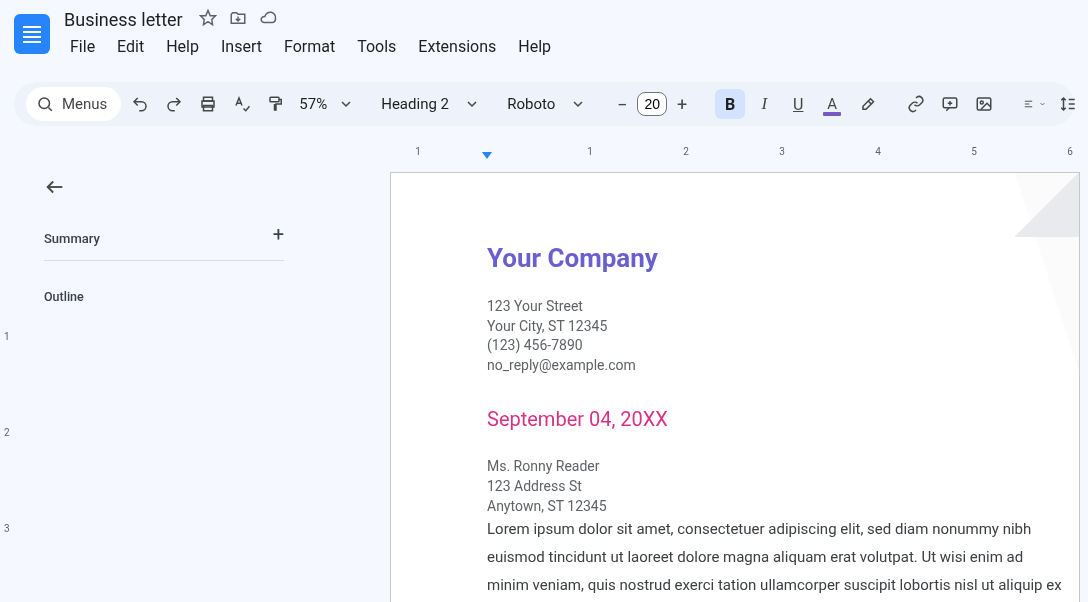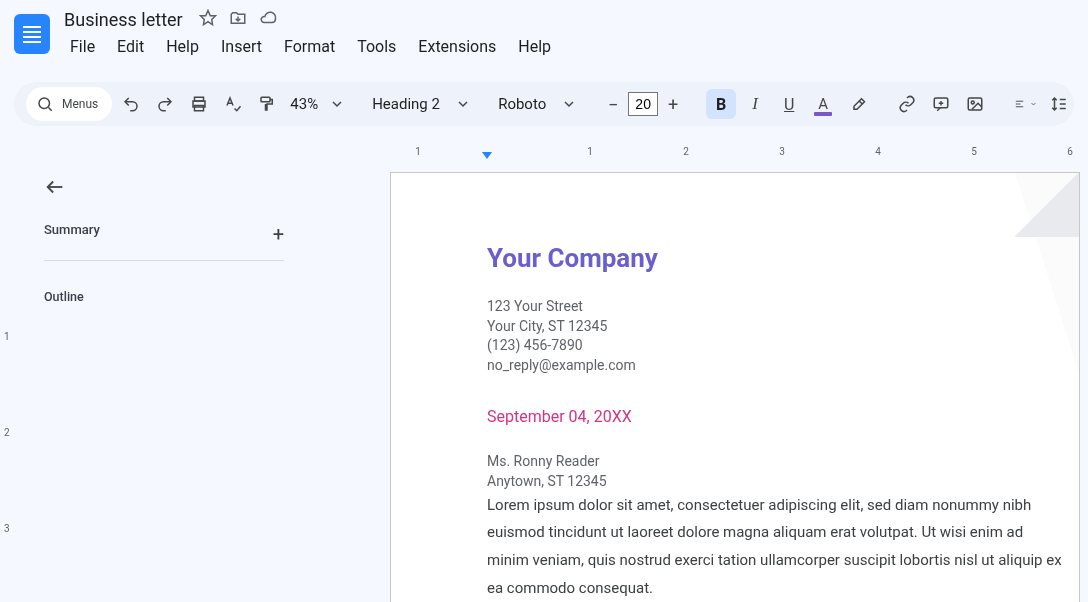--- a/index.html
+++ b/index.html
@@ -15,56 +15,56 @@
   .title-icons { display:flex; gap:12px; color:#5f6368; align-items:center; }
   .title-icons svg { width:18px; height:18px; }
   
   .menu-row { display:flex; gap:2px; padding:0 0 0 0; }
   .menu-item { padding:4px 10px; font-size:16px; color:#1f1f1f; border-radius:4px; cursor:pointer; }
   
   .toolbar { margin:10px 14px 0 14px; background:#eef3fb; border-radius:28px; height:44px; display:flex; align-items:center; padding:0 12px; gap:4px; }
   .tool-btn { height:30px; min-width:30px; border-radius:6px; display:flex; align-items:center; justify-content:center; color:#444746; cursor:pointer; font-size:14px; gap:4px; padding:0 4px;}
   .tool-btn.active { background:#d3e3fd; color:#1f1f1f; }
   .tool-btn svg { width:18px; height:18px; stroke:#444746; }
-  .menus-pill { background:#fff; border-radius:20px; height:34px; display:flex; align-items:center; gap:8px; padding:0 14px 0 10px; color:#444746; font-size:12px;}
+  .menus-pill { background:#fff; border-radius:20px; height:34px; display:flex; align-items:center; gap:8px; padding:0 14px 0 10px; color:#444746; font-size:15px;}
   .menus-pill svg{ width:18px; height:18px; }
   .sep { width:1px; height:22px; background:#c7c7c7; margin:0 6px; }
   .tb-text { font-size:15px; color:#1f1f1f; padding:0 4px;}
   .dropdown-caret { display:inline-flex; align-items:center; color:#444746; cursor:pointer; padding:0 6px;}
   .dropdown-caret svg{ width:10px; height:10px; }
   .font-size-box { display:flex; align-items:center; gap:2px; }
   .fs-btn { width:26px; height:26px; display:flex; align-items:center; justify-content:center; font-size:18px; color:#444746; cursor:pointer; border-radius:4px;}
-  .fs-input { width:30px; height:24px; border:1px solid #747775; border-radius:0; text-align:center; font-size:14px; background:#fff;}
+  .fs-input { width:30px; height:24px; border:1px solid #747775; border-radius:8px; text-align:center; font-size:14px; background:#fff;}
   .text-color-btn, .highlight-btn { position:relative; }
   .text-color-underline { position:absolute; bottom:3px; left:6px; right:6px; height:4px; background:#7b57c2; border-radius:1px;}
   
   .body-area { flex:1; display:flex; position:relative; margin-top:8px; }
   
   .h-ruler { position:absolute; top:0; left:390px; right:0; height:18px; background:#f5f9ff; font-size:10px; color:#5f6368; }
   .h-ruler .tick-label { position:absolute; top:0; transform:translateX(-50%); }
   .h-ruler .indent-marker { position:absolute; top:6px; width:0; height:0; border-left:5px solid transparent; border-right:5px solid transparent; border-top:7px solid #2684fc;}
   
   .v-ruler { position:absolute; top:20px; left:0; width:22px; bottom:0; background:#f5f9ff; font-size:10px; color:#5f6368;}
   .v-ruler .vt-label { position:absolute; left:4px; transform:translateY(-50%); }
   
   .outline-panel { position:absolute; left:28px; top:20px; width:300px; padding:10px 16px; }
   .outline-back { color:#444746; cursor:pointer; margin-bottom:24px; display:inline-flex; }
   .outline-back svg{ width:22px; height:22px; }
-  .sum-row { display:flex; align-items:flex-start; justify-content:space-between; font-size:13px; font-weight:500; color:#3c4043; padding-bottom:14px; border-bottom:1px solid #dadce0; width:240px;}
+  .sum-row { display:flex; align-items:flex-end; justify-content:space-between; font-size:13px; font-weight:500; color:#3c4043; padding-bottom:14px; border-bottom:1px solid #dadce0; width:240px;}
   .sum-row .plus { font-size:20px; color:#3c4043; cursor:pointer; font-weight:400;}
   .outline-label { margin-top:28px; font-size:12.5px; font-weight:500; color:#3c4043; }
   .outline-hint { margin-top:24px; font-size:14px; font-style:italic; color:#5f6368; line-height:1.5; width:240px;}
   
   .page-wrap { position:absolute; top:20px; left:390px; right:0; bottom:0; overflow:hidden; }
   .page { position:absolute; top:6px; left:0; width:690px; min-height:900px; background:#fff; border:1px solid #c7c7c7; padding:70px 96px 40px 96px; }
   .page .corner-fold { position:absolute; top:0; right:0; width:64px; height:64px; background:linear-gradient(135deg, transparent 49%, #e8eaed 50%); }
   .page .corner-fold2 { position:absolute; top:0; right:0; width:64px; height:200px; background:#f1f3f4; clip-path: polygon(100% 0, 100% 100%, 0 0); opacity:.3;}
   .company { font-family: Roboto, Arial, sans-serif; font-size:26px; font-weight:700; color:#6a5fcf; margin-bottom:24px;}
   .addr { font-size:14px; color:#5f6368; line-height:1.4; }
-  .date { font-size:16px; color:#d63384; margin-top:32px; margin-bottom:26px;}
+  .date { font-size:20px; color:#d63384; margin-top:32px; margin-bottom:26px;}
   .recipient { font-size:14px; color:#5f6368; line-height:1.4; }
   .salutation { font-size:15px; color:#3c4043; margin-top:46px; margin-bottom:26px;}
   .body-text { font-size:15px; color:#3c4043; line-height:1.85; width: 580px;}
 </style>
 </head>
 <body>
 
 <div class="app">
 
   <div class="title-row">
@@ -130,21 +130,21 @@
           <path d="M4 14L8 4l4 10M5.5 11h5"></path>
           <path d="M14 18l3 3 5-6"></path>
         </svg>
       </div>
     <div class="tool-btn">
         <svg viewBox="0 0 24 24" fill="none" stroke="currentColor" stroke-width="2">
           <rect x="4" y="3" width="12" height="6" rx="1"></rect>
           <path d="M16 6h3v6h-7v8h-2v-8"></path>
         </svg>
       </div>
-    <span class="tb-text">43%</span>
+    <span class="tb-text">57%</span>
     <span class="dropdown-caret">
         <svg viewBox="0 0 10 10">
           <path d="M1 3l4 4 4-4" fill="none" stroke="currentColor" stroke-width="1.5"></path>
         </svg>
       </span>
     <div class="sep"></div>
     <span class="tb-text" style="min-width:80px">Heading 2</span>
     <span class="dropdown-caret">
         <svg viewBox="0 0 10 10">
           <path d="M1 3l4 4 4-4" fill="none" stroke="currentColor" stroke-width="1.5"></path>
@@ -268,20 +268,21 @@
         <div class="company">Your Company</div>
         <div class="addr">
           <div>123 Your Street</div>
           <div>Your City, ST 12345</div>
           <div>(123) 456-7890</div>
           <div>no_reply@example.com</div>
         </div>
         <div class="date">September 04, 20XX</div>
         <div class="recipient">
           <div>Ms. Ronny Reader</div>
+          <div>123 Address St</div>
           <div>Anytown, ST 12345</div>
         </div>
         <div class="body-text">Lorem ipsum dolor sit amet, consectetuer adipiscing elit, sed diam nonummy nibh euismod tincidunt ut laoreet dolore magna aliquam erat volutpat. Ut wisi enim ad minim veniam, quis nostrud exerci tation ullamcorper suscipit lobortis nisl ut aliquip ex ea commodo consequat.</div>
       </div>
     </div>
 
   </div>
 </div>
 
 </body></html>

